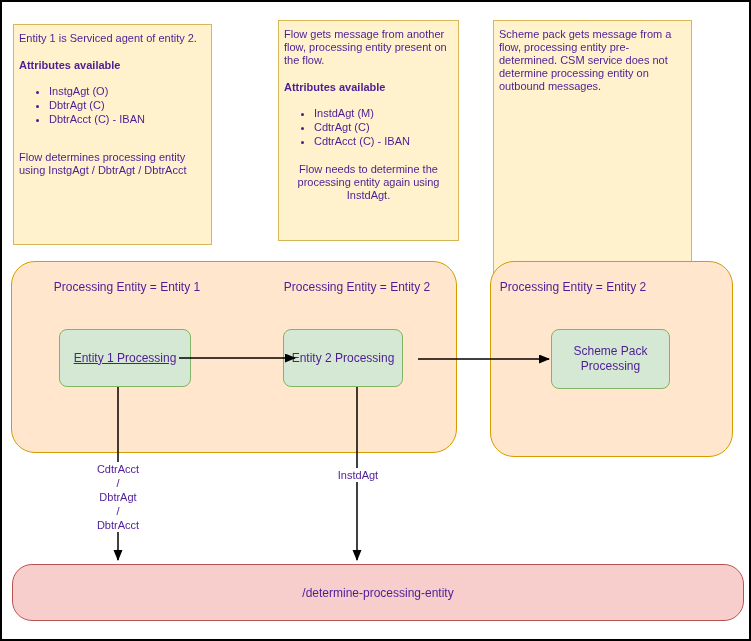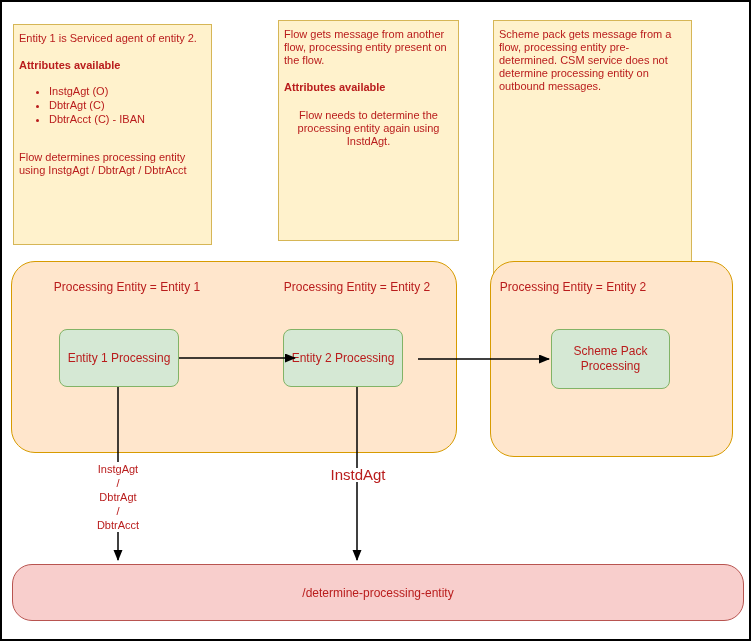--- a/index.html
+++ b/index.html
@@ -8,21 +8,21 @@
     background: #ffffff;
   }
   .canvas {
     position: relative;
     width: 751px;
     height: 641px;
     box-sizing: border-box;
     border: 2px solid #000000;
     background: #ffffff;
     font-family: "Liberation Sans", sans-serif;
-    color: #b91c1c;
+    color: #4c1d95;
     overflow: hidden;
   }
 
   
   .note {
     position: absolute;
     background: #fff2cc;
     border: 1px solid #d6b656;
     box-sizing: border-box;
     padding: 3px 5px;
@@ -71,21 +71,21 @@
     border-radius: 8px;
     box-sizing: border-box;
     display: flex;
     align-items: center;
     justify-content: center;
     text-align: center;
     font-size: 12px;
     line-height: 15px;
     padding: 2px 4px;
   }
-  .pbox1 { left: 57px;  top: 327px; width: 120px; height: 58px; }
+  .pbox1 { left: 57px;  top: 327px; width: 132px; height: 58px; text-decoration: underline; }
   .pbox2 { left: 281px; top: 327px; width: 120px; height: 58px; }
   .pbox3 { left: 549px; top: 327px; width: 119px; height: 60px; }
 
   
   svg.overlay {
     position: absolute;
     left: 0;
     top: 0;
     pointer-events: none;
   }
@@ -102,21 +102,21 @@
   .edge-stack div {
     line-height: 14px;
     background: #ffffff;
   }
   .edge-label-right {
     position: absolute;
     left: 326px;
     top: 466px;
     width: 60px;
     text-align: center;
-    font-size: 15px;
+    font-size: 11px;
     line-height: 14px;
     background: #ffffff;
   }
 
   
   .endpoint {
     position: absolute;
     left: 10px;
     top: 562px;
     width: 732px;
@@ -143,20 +143,25 @@
       <li>InstgAgt (O)</li>
       <li>DbtrAgt (C)</li>
       <li>DbtrAcct (C) - IBAN</li>
     </ul>
     <p class="para para-gap">Flow determines processing entity using InstgAgt / DbtrAgt / DbtrAcct</p>
   </div>
 
   <div class="note note2">
     <p class="intro">Flow gets message from another flow, processing entity present on the flow.</p>
     <p class="heading">Attributes available</p>
+    <ul>
+      <li>InstdAgt (M)</li>
+      <li>CdtrAgt (C)</li>
+      <li>CdtrAcct (C) - IBAN</li>
+    </ul>
     <p class="para para-gap">Flow needs to determine the processing entity again using InstdAgt.</p>
   </div>
 
   <div class="note note3">
     <p class="intro">Scheme pack gets message from a flow, processing entity pre-determined. CSM service does not determine processing entity on outbound messages.</p>
   </div>
 
   <div class="container container1"></div>
   <div class="container container2"></div>
 
@@ -174,21 +179,21 @@
         <path d="M0,0 L11,4.5 L0,9 Z" fill="#000000"></path>
       </marker>
     </defs>
     <line x1="177" y1="356" x2="293" y2="356" stroke="#000000" stroke-width="1.5" marker-end="url(#arrowhead)"></line>
     <line x1="416" y1="357" x2="547" y2="357" stroke="#000000" stroke-width="1.5" marker-end="url(#arrowhead)"></line>
     <line x1="116" y1="385" x2="116" y2="558" stroke="#000000" stroke-width="1.5" marker-end="url(#arrowhead)"></line>
     <line x1="355" y1="385" x2="355" y2="558" stroke="#000000" stroke-width="1.5" marker-end="url(#arrowhead)"></line>
   </svg>
 
   <div class="edge-stack">
-    <div>InstgAgt</div>
+    <div>CdtrAcct</div>
     <div>/</div>
     <div>DbtrAgt</div>
     <div>/</div>
     <div>DbtrAcct</div>
   </div>
   <div class="edge-label-right">InstdAgt</div>
 
   <div class="endpoint">
     <span>/determine-processing-entity</span>
   </div>

